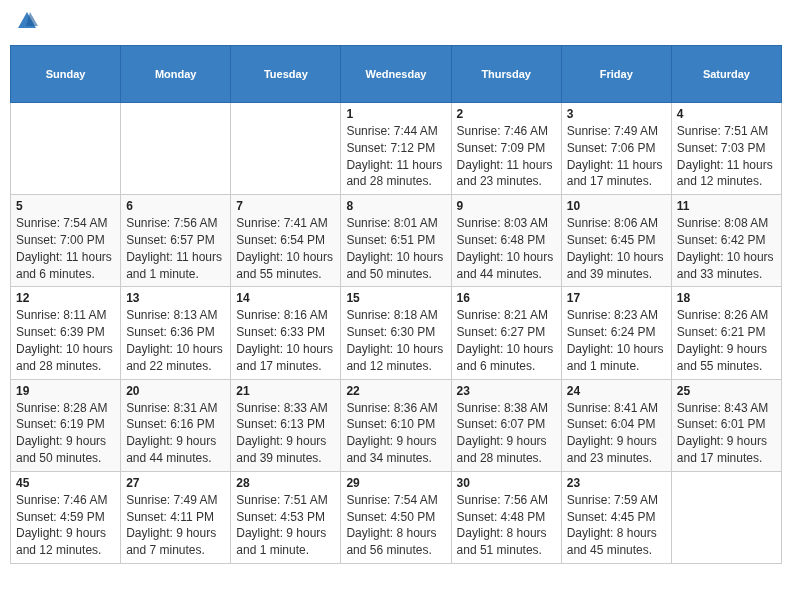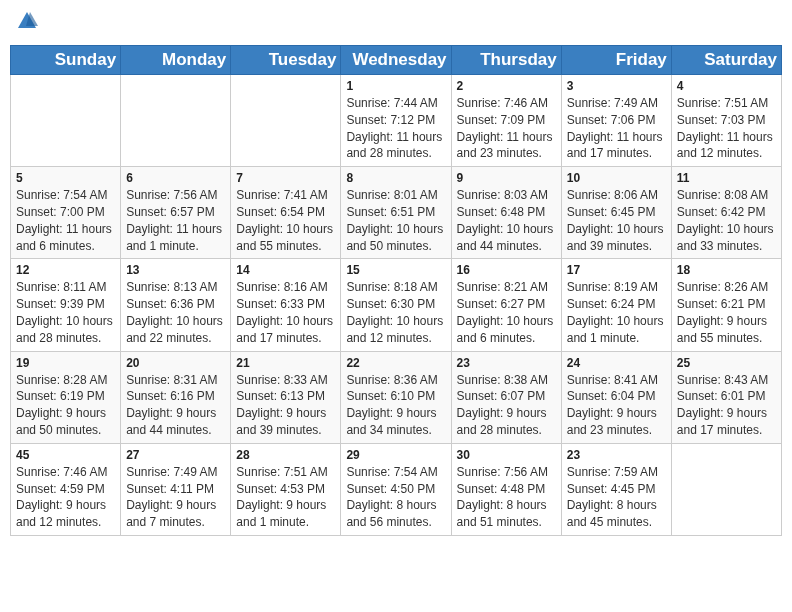--- a/index.html
+++ b/index.html
@@ -49,24 +49,24 @@
       color: #444;
     }
     table {
       width: 100%;
       border-collapse: collapse;
       table-layout: fixed;
     }
     thead tr th {
       background-color: #3a7fc1;
       color: #fff;
-      font-size: 17px;
-      font-weight: bold;
-      padding: 4px 4px;
-      text-align: right;
+      font-size: 11px;
+      font-weight: bold;
+      padding: 22px 4px;
+      text-align: center;
       border: 1px solid #2a6aaa;
     }
     tbody tr td {
       border: 1px solid #ccc;
       vertical-align: top;
       padding: 4px 5px;
       font-size: 10px;
       color: #333;
       height: 82px;
       background: #fff;
@@ -202,21 +202,21 @@
           <div class="cell-content">Sunrise: 8:08 AM
 Sunset: 6:42 PM
 Daylight: 10 hours
 and 33 minutes.</div>
         </td>
       </tr>
       <tr>
         <td>
           <div class="day-number">12</div>
           <div class="cell-content">Sunrise: 8:11 AM
-Sunset: 9:39 PM
+Sunset: 6:39 PM
 Daylight: 10 hours
 and 28 minutes.</div>
         </td>
         <td>
           <div class="day-number">13</div>
           <div class="cell-content">Sunrise: 8:13 AM
 Sunset: 6:36 PM
 Daylight: 10 hours
 and 22 minutes.</div>
         </td>
@@ -236,21 +236,21 @@
         </td>
         <td>
           <div class="day-number">16</div>
           <div class="cell-content">Sunrise: 8:21 AM
 Sunset: 6:27 PM
 Daylight: 10 hours
 and 6 minutes.</div>
         </td>
         <td>
           <div class="day-number">17</div>
-          <div class="cell-content">Sunrise: 8:19 AM
+          <div class="cell-content">Sunrise: 8:23 AM
 Sunset: 6:24 PM
 Daylight: 10 hours
 and 1 minute.</div>
         </td>
         <td>
           <div class="day-number">18</div>
           <div class="cell-content">Sunrise: 8:26 AM
 Sunset: 6:21 PM
 Daylight: 9 hours
 and 55 minutes.</div>

